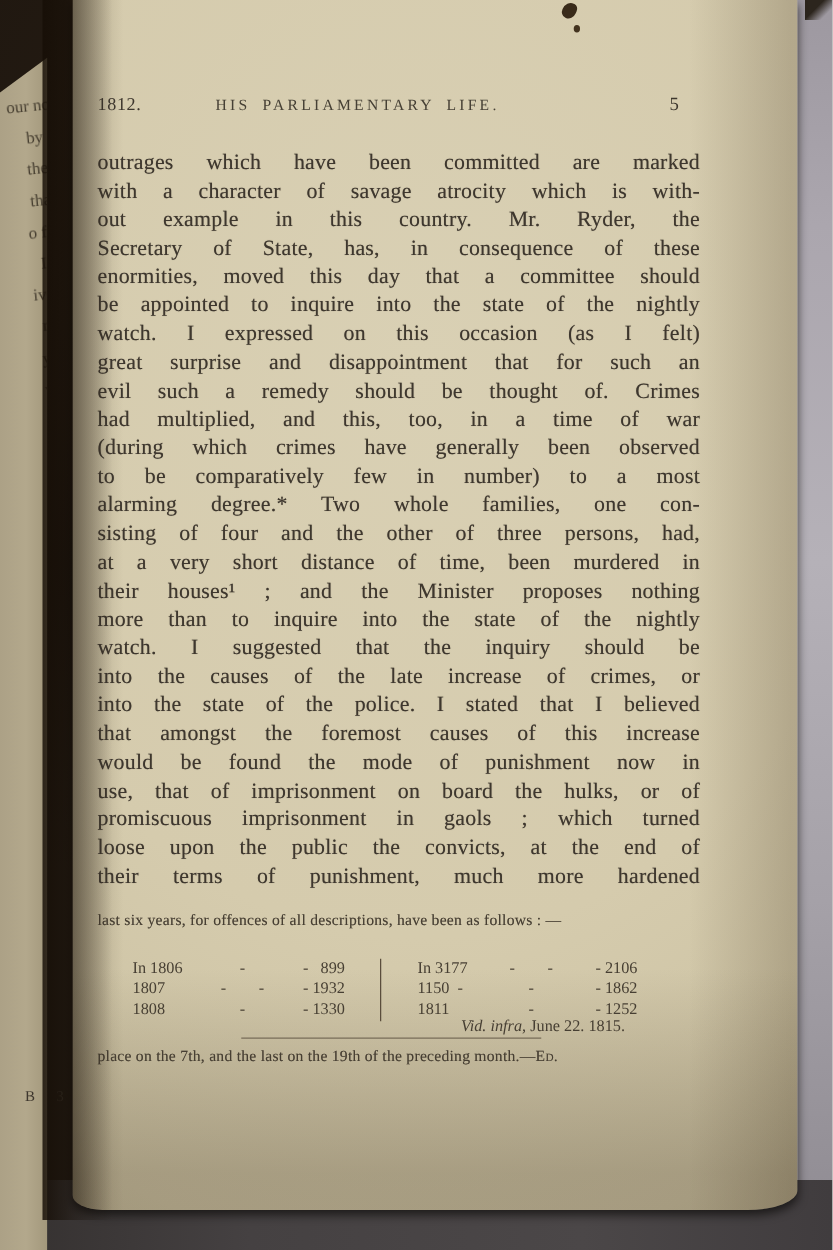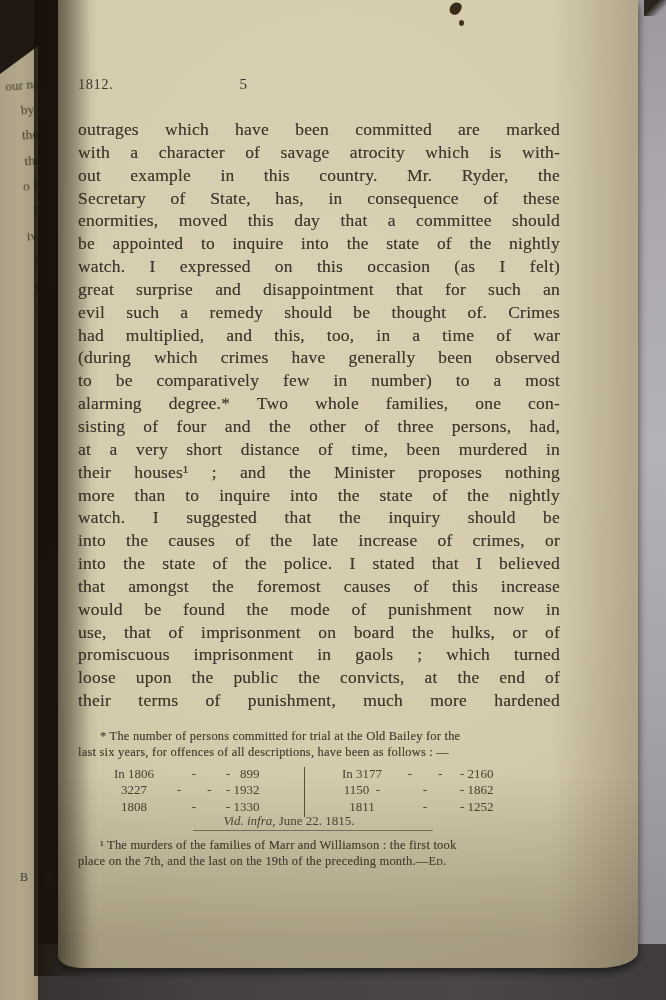--- a/index.html
+++ b/index.html
@@ -59,24 +59,24 @@
     text-shadow:0 0 .5px rgba(70,62,50,.5);}
   .fn-line{line-height:15.6px;}
   .fn-indent{padding-left:22px;}
   
   .trial-table{position:absolute;left:48px;top:766px;width:440px;display:flex;
     font-size:13px;color:var(--fn-ink);}
   .t-col{width:170px;}
   .t-col.right{width:176px;}
   .t-divider{width:1px;height:50px;background:#5a4d3c;margin:1px 29px 0 28px;}
   .t-row{display:flex;line-height:16.3px;}
-  .t-year{width:56px;text-align:center;white-space:pre;font-family:Liberation Serif, serif;}
+  .t-year{width:56px;text-align:left;white-space:pre;font-family:Liberation Serif, serif;}
   .t-mid{flex:1;text-align:center;white-space:pre;}
-  .t-val{width:50px;white-space:pre;font-family:Liberation Serif, serif;}
-  .table-caption{position:absolute;left:20px;top:812px;width:482px;text-align:center;
+  .t-val{width:50px;text-align:right;white-space:pre;font-family:Liberation Serif, serif;}
+  .table-caption{position:absolute;left:20px;top:812px;width:482px;text-align:right;
     padding-right:60px;font-size:13px;color:var(--fn-ink);line-height:17px;}
   .caption-italic{font-style:italic;}
   .fn-rule{position:absolute;left:135px;top:830px;width:240px;height:1px;
     background:#6b5f4c;opacity:.85;}
   .footnote2{position:absolute;left:20px;top:838px;width:482px;
     font-size:12.5px;color:var(--fn-ink);letter-spacing:.2px;
     text-shadow:0 0 .5px rgba(70,62,50,.5);}
   .smallcaps{font-variant:small-caps;margin-top:48px;}
   .sig-mark{position:absolute;left:4px;top:870px;width:482px;text-align:left;
     transform:translateX(-42px);font-size:12px;letter-spacing:7px;color:var(--ink);}
@@ -126,20 +126,21 @@
         <div class="facing-line"></div>
         <div class="facing-line">great</div>
         <div class="facing-line">me of</div>
       </div>
   </div>
 
   <div class="page">
 
     <div class="page-head">
       <span class="head-year">1812.</span>
+      <span class="head-title">HIS PARLIAMENTARY LIFE.</span>
       <span class="head-num">5</span>
     </div>
 
     <div class="body-lines">
         <div class="body-line">outrages which have been committed are marked</div>
         <div class="body-line">with a character of savage atrocity which is with-</div>
         <div class="body-line">out example in this country.  Mr. Ryder, the</div>
         <div class="body-line">Secretary of State, has, in consequence of these</div>
         <div class="body-line">enormities, moved this day that a committee should</div>
         <div class="body-line">be appointed to inquire into the state of the nightly</div>
@@ -159,48 +160,47 @@
         <div class="body-line">into the state of the police.  I stated that I believed</div>
         <div class="body-line">that amongst the foremost causes of this increase</div>
         <div class="body-line">would be found the mode of punishment now in</div>
         <div class="body-line">use, that of imprisonment on board the hulks, or of</div>
         <div class="body-line">promiscuous imprisonment in gaols ; which turned</div>
         <div class="body-line">loose upon the public the convicts, at the end of</div>
         <div class="body-line">their terms of punishment, much more hardened</div>
       </div>
 
     <div class="footnotes">
-      <div class="fn-line fn-indent">* The number of persons committed for trial at the Old Bailey for the</div>
       <div class="fn-line">last six years, for offences of all descriptions, have been as follows : —</div>
     </div>
 
     <div class="trial-table">
       <div class="t-col">
           <div class="t-row">
             <span class="t-year">In 1806</span>
             <span class="t-mid">-</span>
             <span class="t-val">-   899</span>
           </div>
           <div class="t-row">
-            <span class="t-year">3227</span>
+            <span class="t-year">1807</span>
             <span class="t-mid">-        -</span>
             <span class="t-val">- 1932</span>
           </div>
           <div class="t-row">
             <span class="t-year">1808</span>
             <span class="t-mid">-</span>
             <span class="t-val">- 1330</span>
           </div>
         </div>
       <div class="t-divider"></div>
       <div class="t-col right">
           <div class="t-row">
             <span class="t-year">In 3177</span>
             <span class="t-mid">-        -</span>
-            <span class="t-val">- 2160</span>
+            <span class="t-val">- 2106</span>
           </div>
           <div class="t-row">
             <span class="t-year">1150  -</span>
             <span class="t-mid">-</span>
             <span class="t-val">- 1862</span>
           </div>
           <div class="t-row">
             <span class="t-year">1811</span>
             <span class="t-mid">-</span>
             <span class="t-val">- 1252</span>
@@ -208,21 +208,20 @@
         </div>
     </div>
 
     <div class="table-caption">
       <span class="caption-italic">Vid. infra,</span><span> June 22. 1815.</span>
     </div>
 
     <div class="fn-rule"></div>
 
     <div class="footnote2">
-      <div class="fn-line fn-indent">¹ The murders of the families of Marr and Williamson :  the first took</div>
       <div class="fn-line"><span>place on the 7th, and the last on the 19th of the preceding month.—</span><span class="smallcaps">Ed.</span></div>
     </div>
 
     <div class="sig-mark">B 3</div>
 
   </div>
 
   <div class="gutter"></div>
   <div class="ink-spot-1"></div>
   <div class="ink-spot-2"></div>

